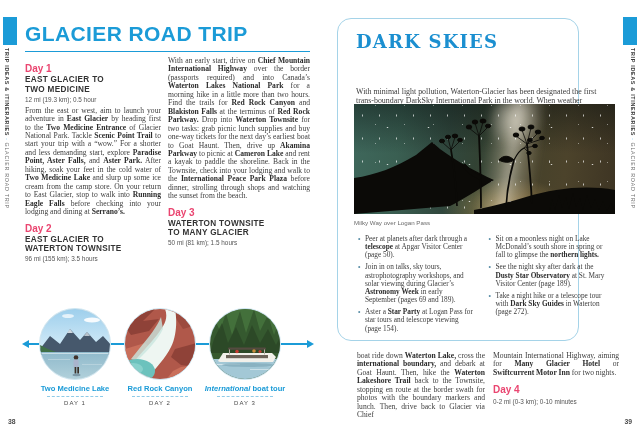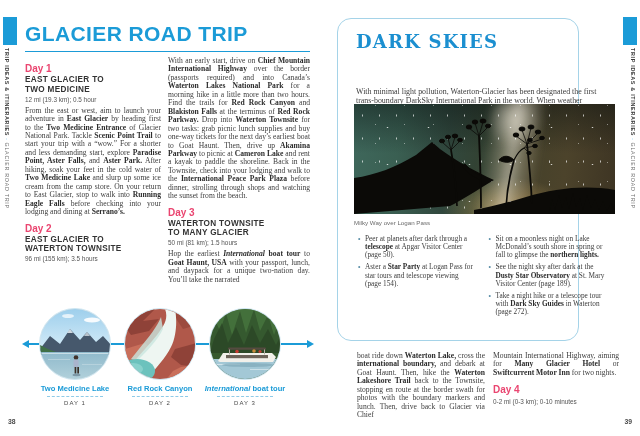--- a/index.html
+++ b/index.html
@@ -162,21 +162,20 @@
 WATERTON TOWNSITE</div>
     <div class="day-meta">96 mi (155 km); 3.5 hours</div>
   </div>
 
   <div class="col col-2">
     <div><span>With an early start, drive on </span><span class="b">Chief Mountain International Highway</span><span> over the border (passports required) and into Canada’s </span><span class="b">Waterton Lakes National Park</span><span> for a morning hike in a little more than two hours. Find the trails for </span><span class="b">Red Rock Canyon</span><span> and </span><span class="b">Blakiston Falls</span><span> at the terminus of </span><span class="b">Red Rock Parkway.</span><span> Drop into </span><span class="b">Waterton Townsite</span><span> for two tasks: grab picnic lunch supplies and buy one-way tickets for the next day’s earliest boat to Goat Haunt. Then, drive up </span><span class="b">Akamina Parkway</span><span> to picnic at </span><span class="b">Cameron Lake</span><span> and rent a kayak to paddle the shoreline. Back in the Townsite, check into your lodging and walk to the </span><span class="b">International Peace Park Plaza</span><span> before dinner, strolling through shops and watching the sunset from the beach.</span></div>
     <div class="day-label">Day 3</div>
     <div class="day-route">WATERTON TOWNSITE
 TO MANY GLACIER</div>
     <div class="day-meta">50 mi (81 km); 1.5 hours</div>
-    <div><span>Hop the earliest </span><span class="b i">International</span><span class="b"> boat tour</span><span> to </span><span class="b">Goat Haunt, USA</span><span> with your passport, lunch, and daypack for a unique two-nation day. You’ll take the narrated</span></div>
   </div>
 
   <div class="itinerary">
     <div class="route-line"></div>
     <div class="arrowhead arrowhead-left"></div>
     <div class="arrowhead arrowhead-right"></div>
 
     <div class="stop stop-1">
       <div class="stop-photo">
         <svg width="72" height="72" viewBox="0 0 72 72">
@@ -328,20 +327,24 @@
     <div class="photo-caption">Milky Way over Logan Pass</div>
 
     <div class="bullet-cols">
       <div class="bullet-col">
         <div class="bullet">
           <span class="bullet-dot">•</span>
           <div class="bullet-text"><span>Peer at planets after dark through a </span><span class="b">telescope</span><span> at Apgar Visitor Center (page 50).</span></div>
         </div>
         <div class="bullet">
           <span class="bullet-dot">•</span>
+          <div class="bullet-text"><span>Join in on talks, sky tours, astrophotography workshops, and solar viewing during Glacier’s </span><span class="b">Astronomy Week</span><span> in early September (pages 69 and 189).</span></div>
+        </div>
+        <div class="bullet">
+          <span class="bullet-dot">•</span>
           <div class="bullet-text"><span>Aster a </span><span class="b">Star Party</span><span> at Logan Pass for star tours and telescope viewing (page 154).</span></div>
         </div>
       </div>
       <div class="bullet-col">
         <div class="bullet">
           <span class="bullet-dot">•</span>
           <div class="bullet-text"><span>Sit on a moonless night on Lake McDonald’s south shore in spring or fall to glimpse the </span><span class="b">northern lights.</span></div>
         </div>
         <div class="bullet">
           <span class="bullet-dot">•</span>

